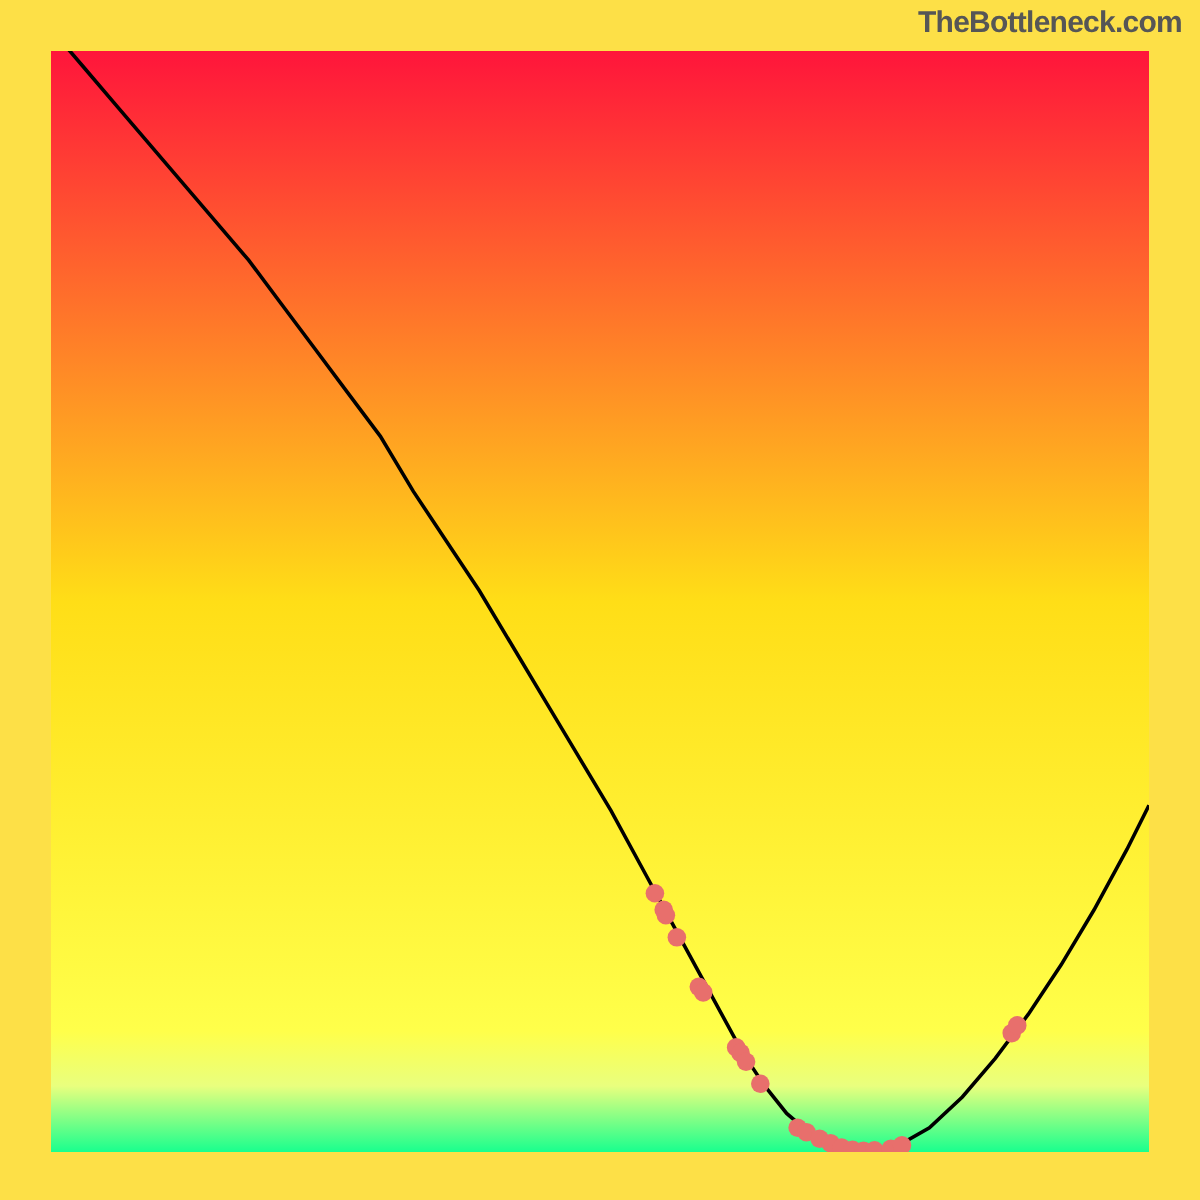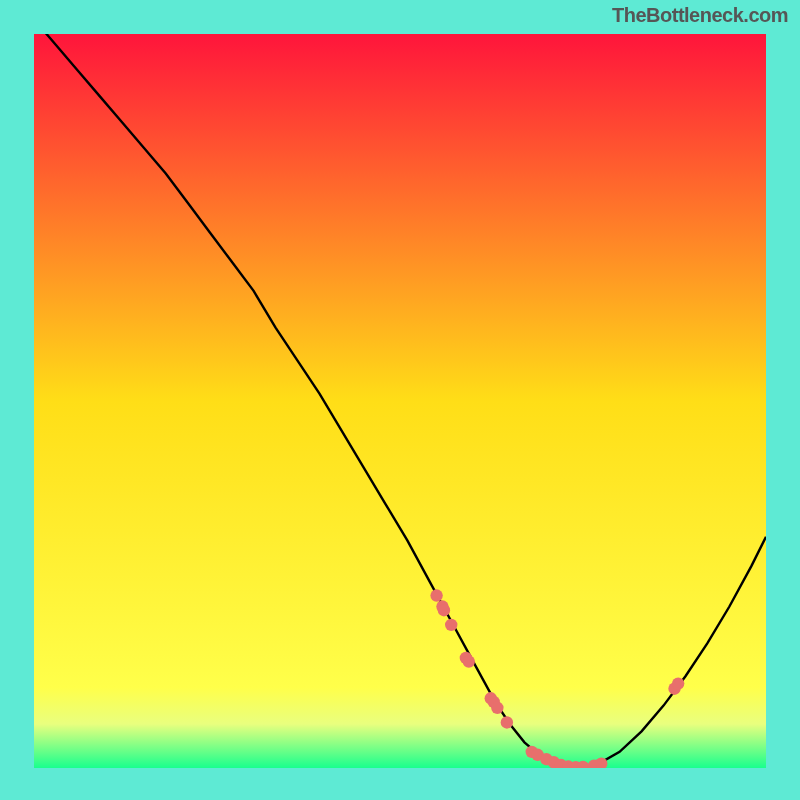--- a/index.html
+++ b/index.html
@@ -1,21 +1,21 @@
 <!DOCTYPE html>
 <html><head>
 <meta charset="utf-8">
 <style>
   * { margin: 0; padding: 0; box-sizing: border-box; }
   html, body { width: 800px; height: 800px; overflow: hidden; background: #000; }
   .container {
     width: 800px;
     height: 800px;
     position: relative;
-    background: #5eead4;
+    background: #fde047;
   }
   .attribution {
     position: absolute;
     top: 4px;
     right: 12px;
     font-family: Arial, Helvetica, sans-serif;
     font-size: 20px;
     font-weight: bold;
     color: #565656;
     letter-spacing: -0.5px;

